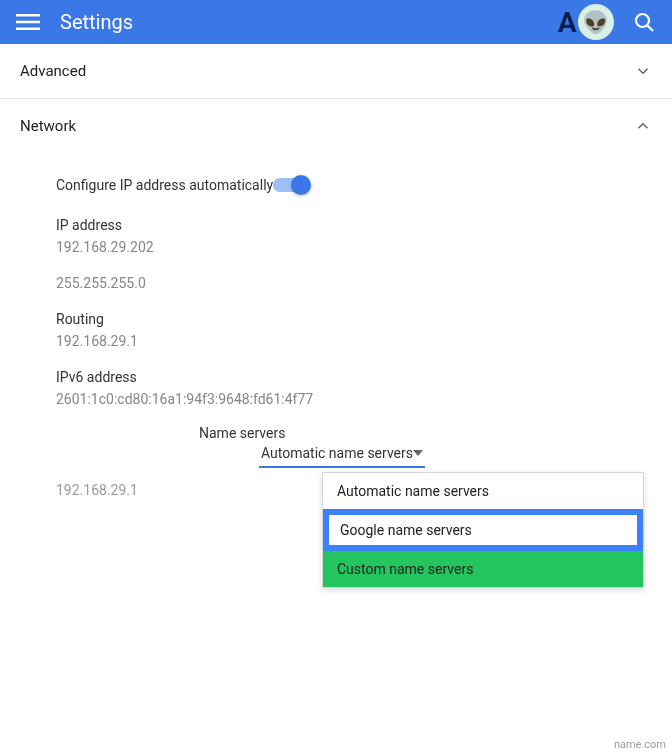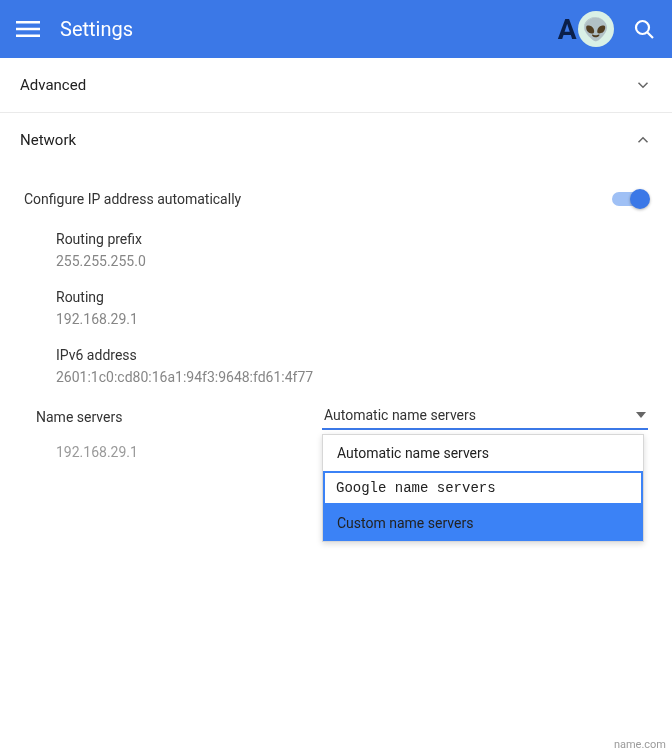--- a/index.html
+++ b/index.html
@@ -10,21 +10,21 @@
     }
     body {
       width: 672px;
       height: 755px;
       background: #fff;
       position: relative;
       overflow: hidden;
     }
     .header {
       background: #3b78e7;
-      height: 58px;
+      height: 44px;
       display: flex;
       align-items: center;
       padding: 0 16px;
       color: #fff;
       position: relative;
     }
     .menu-icon {
       width: 24px;
       height: 24px;
       margin-right: 20px;
@@ -85,24 +85,24 @@
     .chevron {
       width: 18px;
       height: 18px;
     }
     .network-body {
       padding: 10px 0 10px 0;
     }
     .toggle-row {
       display: flex;
       align-items: center;
-      justify-content: space-between;
       padding: 14px 24px 14px 24px;
       font-size: 14px;
       color: #333;
+      margin-left: 32px;
     }
     .toggle {
       position: relative;
       width: 36px;
       height: 14px;
       background: #9fc0f5;
       border-radius: 8px;
       cursor: pointer;
     }
     .toggle::after {
@@ -128,20 +128,21 @@
       font-size: 14px;
       color: #868686;
     }
     .ns-row {
       display: flex;
       align-items: center;
       padding: 8px 24px 4px 36px;
       font-size: 14px;
       color: #333;
       position: relative;
+      flex-direction: column;
     }
     .ns-label { width: 286px; }
     .ns-select {
       flex: 1;
       display: flex;
       align-items: center;
       justify-content: space-between;
       padding: 4px 2px 5px 2px;
       color: #333;
       font-size: 14px;
@@ -163,26 +164,25 @@
       box-shadow: 0 2px 6px rgba(0,0,0,0.15);
       z-index: 10;
     }
     .dropdown-item {
       padding: 10px 14px;
       font-size: 14px;
       color: #222;
       cursor: pointer;
     }
     .dropdown-item.highlight {
-      border: 2px solid #3b82f6;
+      border: 6px solid #3b82f6;
       padding: 7px 11px;
-      font-family: Liberation Mono, monospace;
     }
     .dropdown-item.hovered {
-      background: #3b82f6;
+      background: #22c55e;
     }
     .watermark {
       position: absolute;
       right: 6px;
       bottom: 4px;
       font-size: 11px;
       color: #9b9b9b;
     }
     .triangle-down {
       width: 0; height: 0;
@@ -233,23 +233,26 @@
   </span>
 </div>
 
 <div class="network-body">
 
   <div class="toggle-row">
     <span>Configure IP address automatically</span>
     <span class="toggle"></span>
   </div>
 
-
-  <div class="field-group">
-    <div class="field-label">Routing prefix</div>
+  <div class="field-group">
+    <div class="field-label">IP address</div>
+    <div class="field-value">192.168.29.202</div>
+  </div>
+
+  <div class="field-group">
     <div class="field-value">255.255.255.0</div>
   </div>
 
   <div class="field-group">
     <div class="field-label">Routing</div>
     <div class="field-value">192.168.29.1</div>
   </div>
 
   <div class="field-group">
     <div class="field-label">IPv6 address</div>

